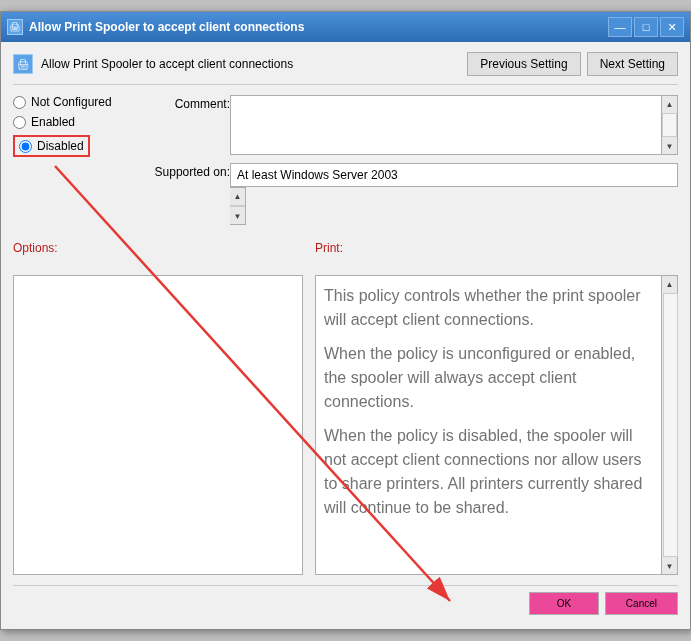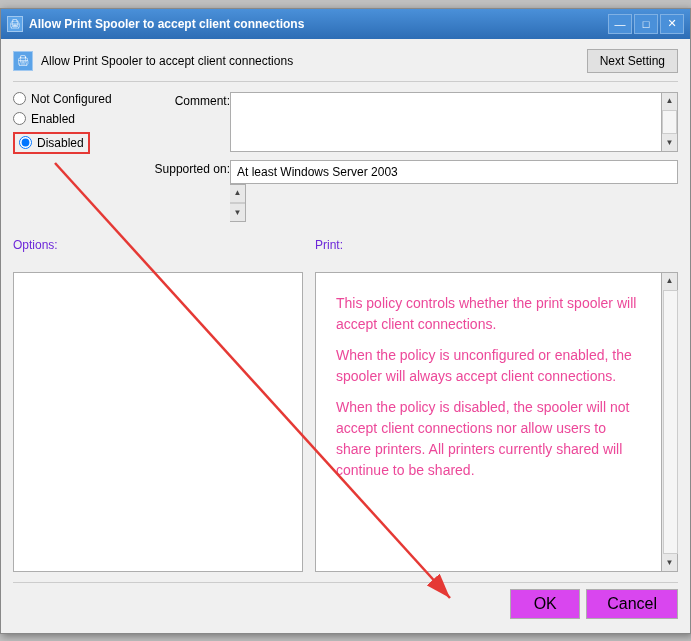--- a/index.html
+++ b/index.html
@@ -209,42 +209,42 @@
       gap: 12px;
       margin-bottom: 10px;
     }
     .options-panel {
       width: 290px;
       flex-shrink: 0;
     }
     .panel-label {
       font-size: 12px;
       margin-bottom: 20px;
-      color: #6d28d9;
+      color: #b91c1c;
     }
     .options-box {
       border: 1px solid #adadad;
       background: white;
       height: 300px;
     }
     .help-panel {
       flex: 1;
     }
     .help-box-wrapper {
       display: flex;
       border: 1px solid #adadad;
       background: white;
       height: 300px;
     }
     .help-box {
       flex: 1;
-      padding: 20px;
-      font-size: 14px;
+      padding: 8px;
+      font-size: 16px;
       line-height: 1.5;
-      color: #ec4899;
+      color: #737373;
       overflow: hidden;
     }
     .help-box p {
       margin-bottom: 10px;
     }
     .help-box p:last-child {
       margin-bottom: 0;
     }
     .help-scrollbar {
       width: 16px;
@@ -255,23 +255,23 @@
     }
     .footer-buttons {
       display: flex;
       justify-content: flex-end;
       gap: 6px;
       padding: 6px 0 4px 0;
       border-top: 1px solid #ccc;
     }
     .footer-btn {
       padding: 5px 20px;
-      background: #d946ef;
-      border: 1px solid #adadad;
-      font-size: 16px;
+      background: #ec4899;
+      border: 1px solid #adadad;
+      font-size: 10px;
       cursor: pointer;
       color: #000;
       min-width: 70px;
     }
     .window-wrapper {
       position: relative;
     }
     
     .red-arrow-svg {
       position: absolute;
@@ -298,20 +298,21 @@
     </div>
 
     <div class="content">
 
       <div class="header-row">
         <div class="header-title">
           <div class="header-icon">🖨</div>
           <span>Allow Print Spooler to accept client connections</span>
         </div>
         <div class="header-nav-buttons">
+          <button class="nav-btn">Previous Setting</button>
           <button class="nav-btn">Next Setting</button>
         </div>
       </div>
 
       <div class="main-area">
 
         <div class="left-panel">
           <div class="radio-group">
             <label class="radio-item">
               <input type="radio" name="policy" value="not_configured" style="">

